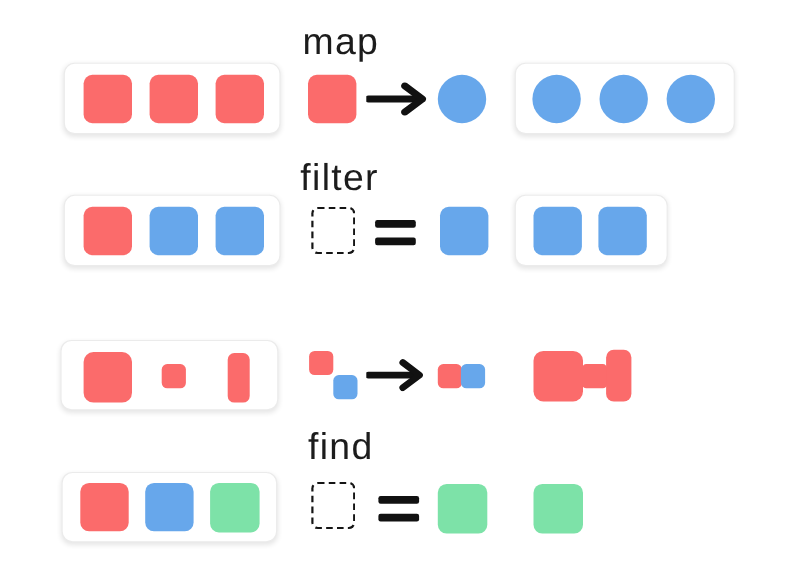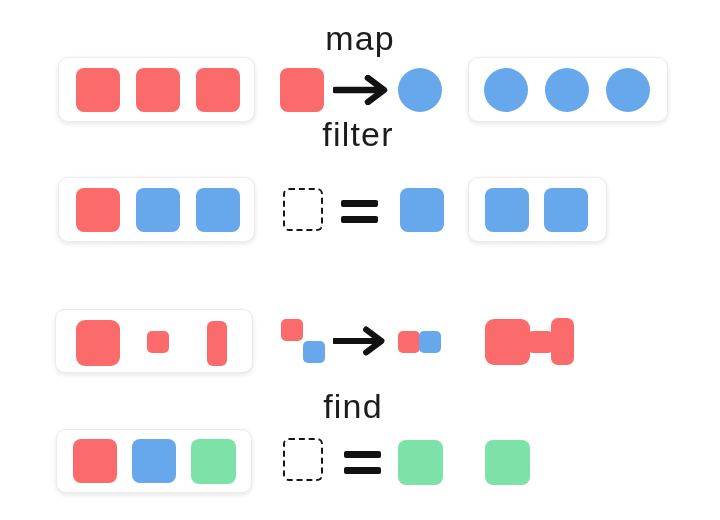--- a/index.html
+++ b/index.html
@@ -1,25 +1,25 @@
 <!DOCTYPE html>
 <html><head>
 <meta charset="utf-8">
 <style>
   html,body{margin:0;padding:0;background:#fff;}
   #page{position:relative;width:720px;height:520px;background:#fff;overflow:hidden;
         font-family:"Liberation Sans", sans-serif;}
 
   
-  .title{position:absolute;width:170px;text-align:center;font-size:34px;line-height:36px;
+  .title{position:absolute;width:170px;font-size:34px;line-height:36px;
          color:#1c1c1c;letter-spacing:1.2px;font-weight:400;}
   #t-map{left:275px;top:20px;}
-  #t-filter{left:273px;top:116px;}
+  #t-filter{left:273px;top:144px;}
   #t-reduce{left:297px;top:266px;}
-  #t-find{left:268px;top:388px;}
+  #t-find{left:280px;top:388px;}
 
   
   .card{position:absolute;background:#fff;border:1px solid #ebebeb;border-radius:10px;
         box-shadow:0 2px 5px rgba(0,0,0,.10);box-sizing:border-box;
         display:flex;align-items:center;}
   #in-map   {left:58px;top:57px;width:197px;height:65px;padding-left:17px;gap:16px;}
   #out-map  {left:468px;top:57px;width:200px;height:65px;padding-left:15px;gap:17px;}
   #in-filter{left:58px;top:177px;width:197px;height:65px;padding-left:17px;gap:16px;}
   #out-filter{left:468px;top:177px;width:139px;height:65px;padding-left:16px;gap:15px;}
   #in-reduce{left:55px;top:309px;width:198px;height:64px;display:block;position:absolute;}

